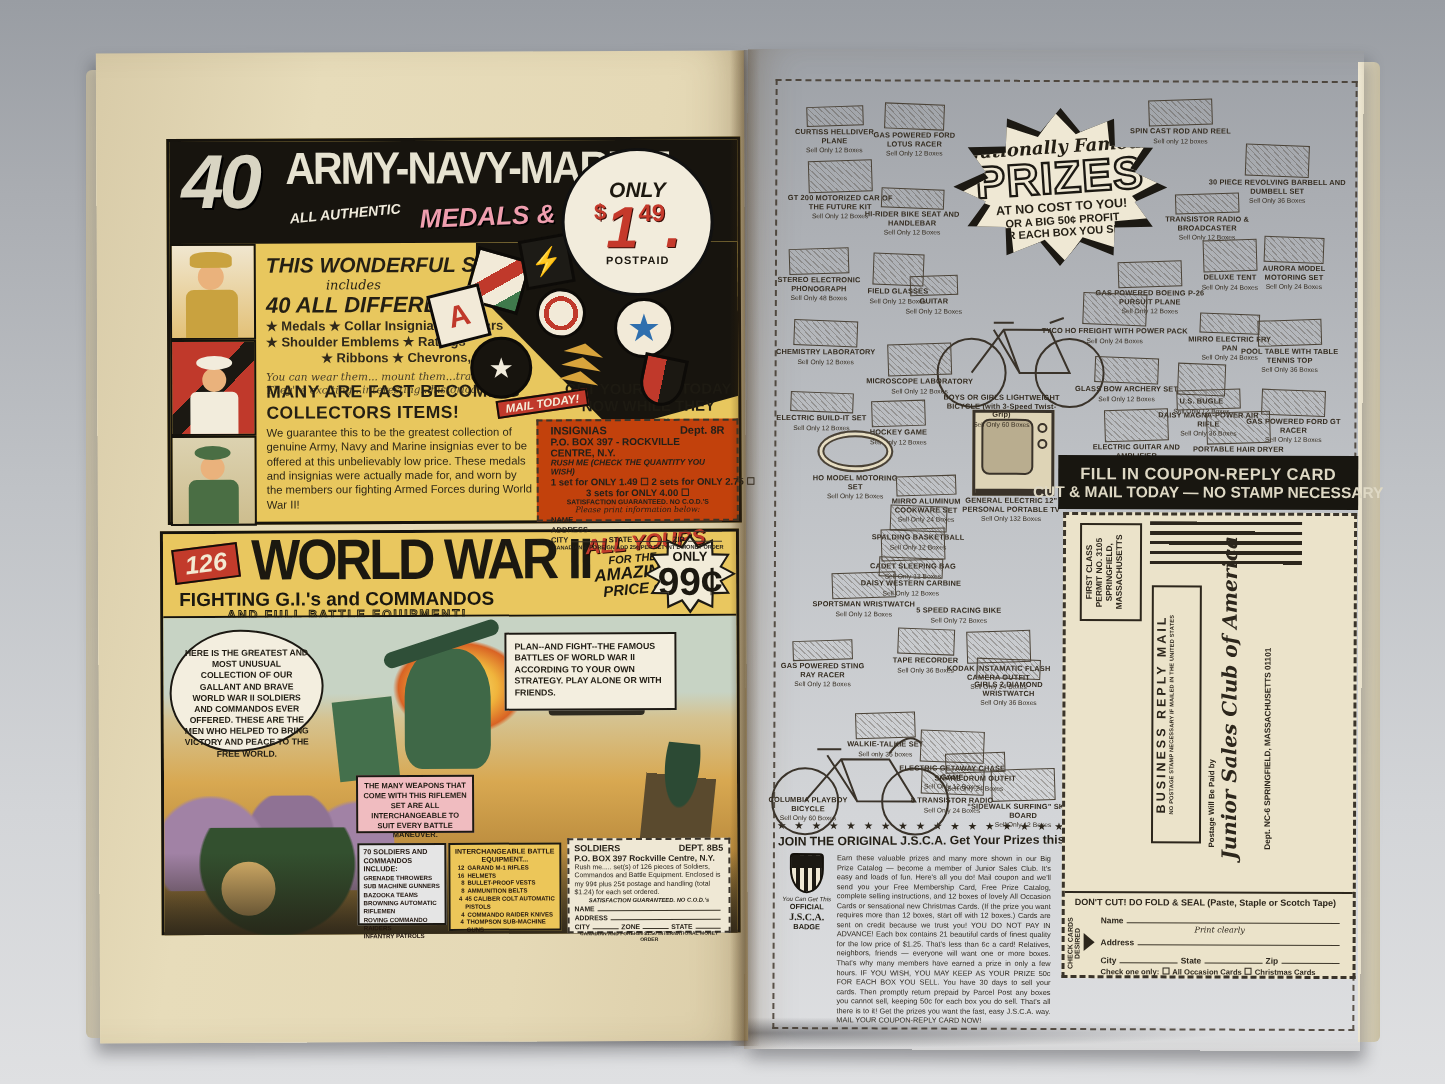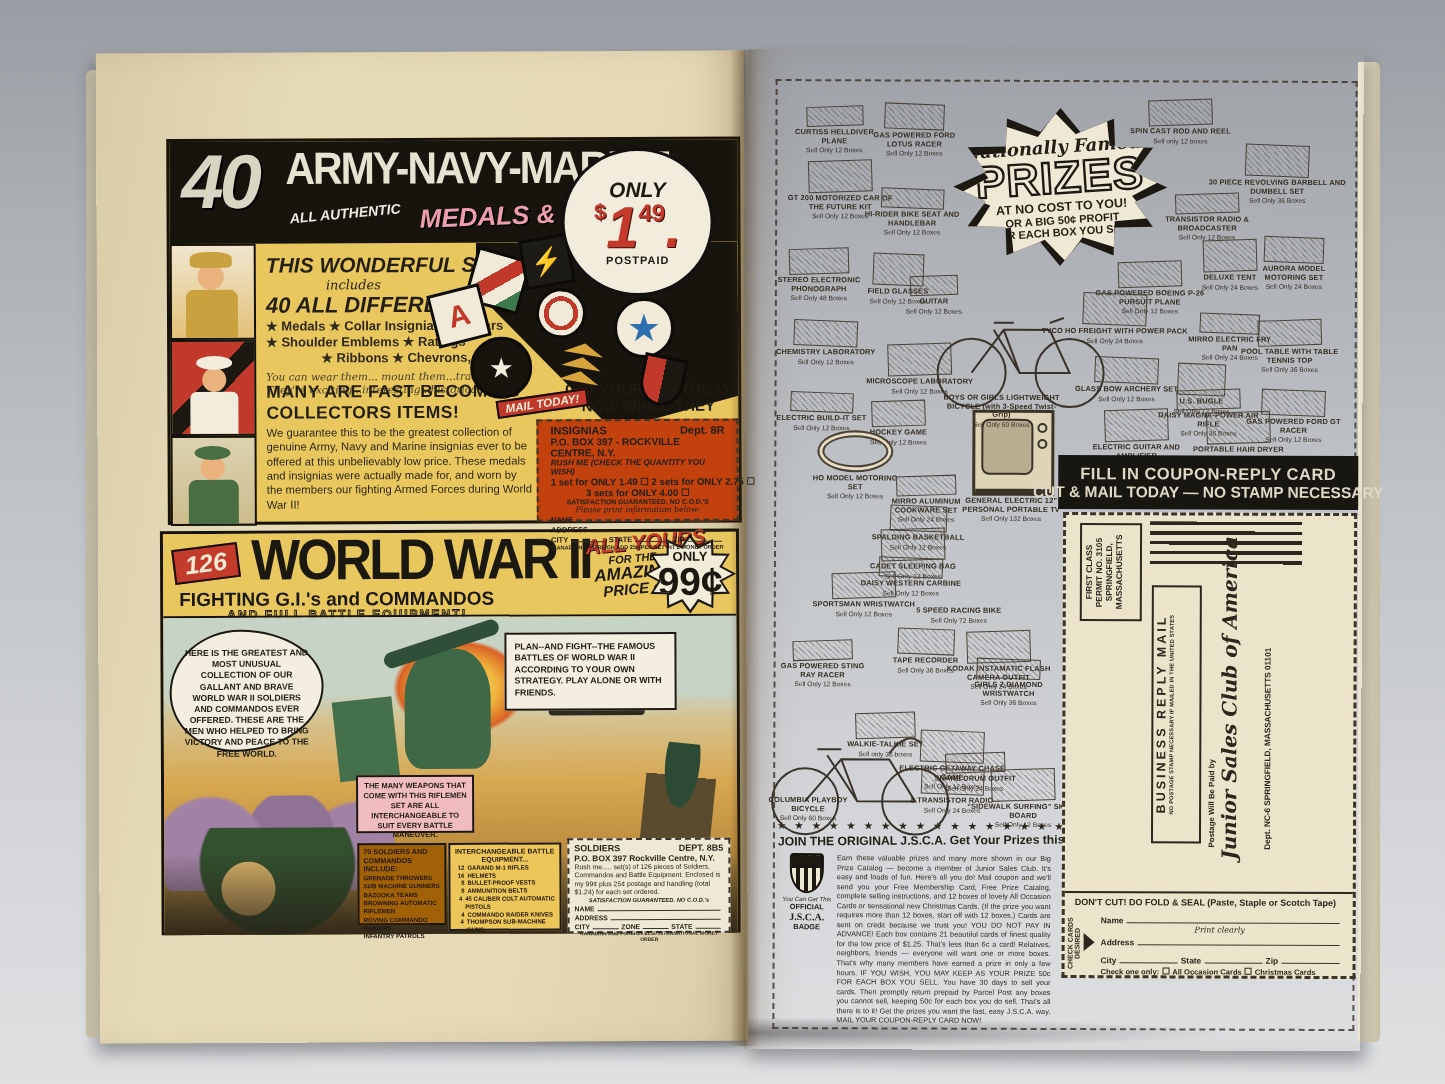--- a/index.html
+++ b/index.html
@@ -78,21 +78,21 @@
   #wb-price{font-size:39px;font-weight:bold;color:#1b1810;line-height:.9}
   #w-scene{left:0;top:84px;width:100%;height:317px;overflow:hidden;
     background:linear-gradient(180deg,#c7d3c4 0 24%,#d5c391 32%,#d8a851 52%,#bb8c3e 74%,#6b5a33 100%)}
   .sc{position:absolute}
   #w-bub-l{left:6px;top:12px;width:154px;height:122px;background:#f3eedf;border:2px solid #1c1913;
     border-radius:46% 54% 58% 42% / 52% 46% 54% 48%;padding:16px 12px 8px;font-size:8.6px;font-weight:bold;text-align:center;line-height:1.3;color:#1f1b12;z-index:3}
   #w-bub-r{right:60px;top:16px;width:172px;height:78px;background:#f3eedf;border:2px solid #1c1913;
     padding:7px 8px;font-size:8.8px;font-weight:bold;line-height:1.3;color:#1f1b12;z-index:3}
   #w-weap{left:192px;top:158px;width:118px;height:58px;background:#f0bcc0;border:2px solid #1c1913;
     padding:4px 4px;font-size:7.5px;font-weight:bold;text-align:center;line-height:1.32;color:#1f1b12;z-index:3}
-  #w-pink{left:193px;top:310px;width:89px;height:82px;background:#a16207;border:2px solid #1c1913;padding:3px 4px;color:#22160f;z-index:4}
+  #w-pink{left:193px;top:310px;width:89px;height:82px;background:#e5e5e5;border:2px solid #1c1913;padding:3px 4px;color:#22160f;z-index:4}
   #wp-h{font-size:7.2px;font-weight:bold;line-height:1.2}
   #w-pink li{font-size:6.2px;font-weight:bold;list-style:none;line-height:1.35}
   #w-yellow{left:284px;top:310px;width:113px;height:88px;background:#ecc659;border:2px solid #1c1913;padding:3px 4px;color:#22160f;z-index:4}
   #wyel-h{font-size:7px;font-weight:bold;text-align:center;line-height:1.2}
   .eq-row{display:flex;font-size:6px;font-weight:bold;line-height:1.3}
   .eq-row .q{width:10px;text-align:right;margin-right:3px}
   #w-coupon{left:403px;top:306px;width:163px;height:95px;background:#efe8d5;border:2px dashed #3a342c;padding:3px 5px;color:#241f17;z-index:4}
   
   #rp-dash{left:28px;top:30px;width:582px;height:950px;border:2px dashed rgba(58,48,36,.8)}
   #prizes-burst{left:206px;top:58px;width:214px;height:158px;background:#1c1913;z-index:5}

